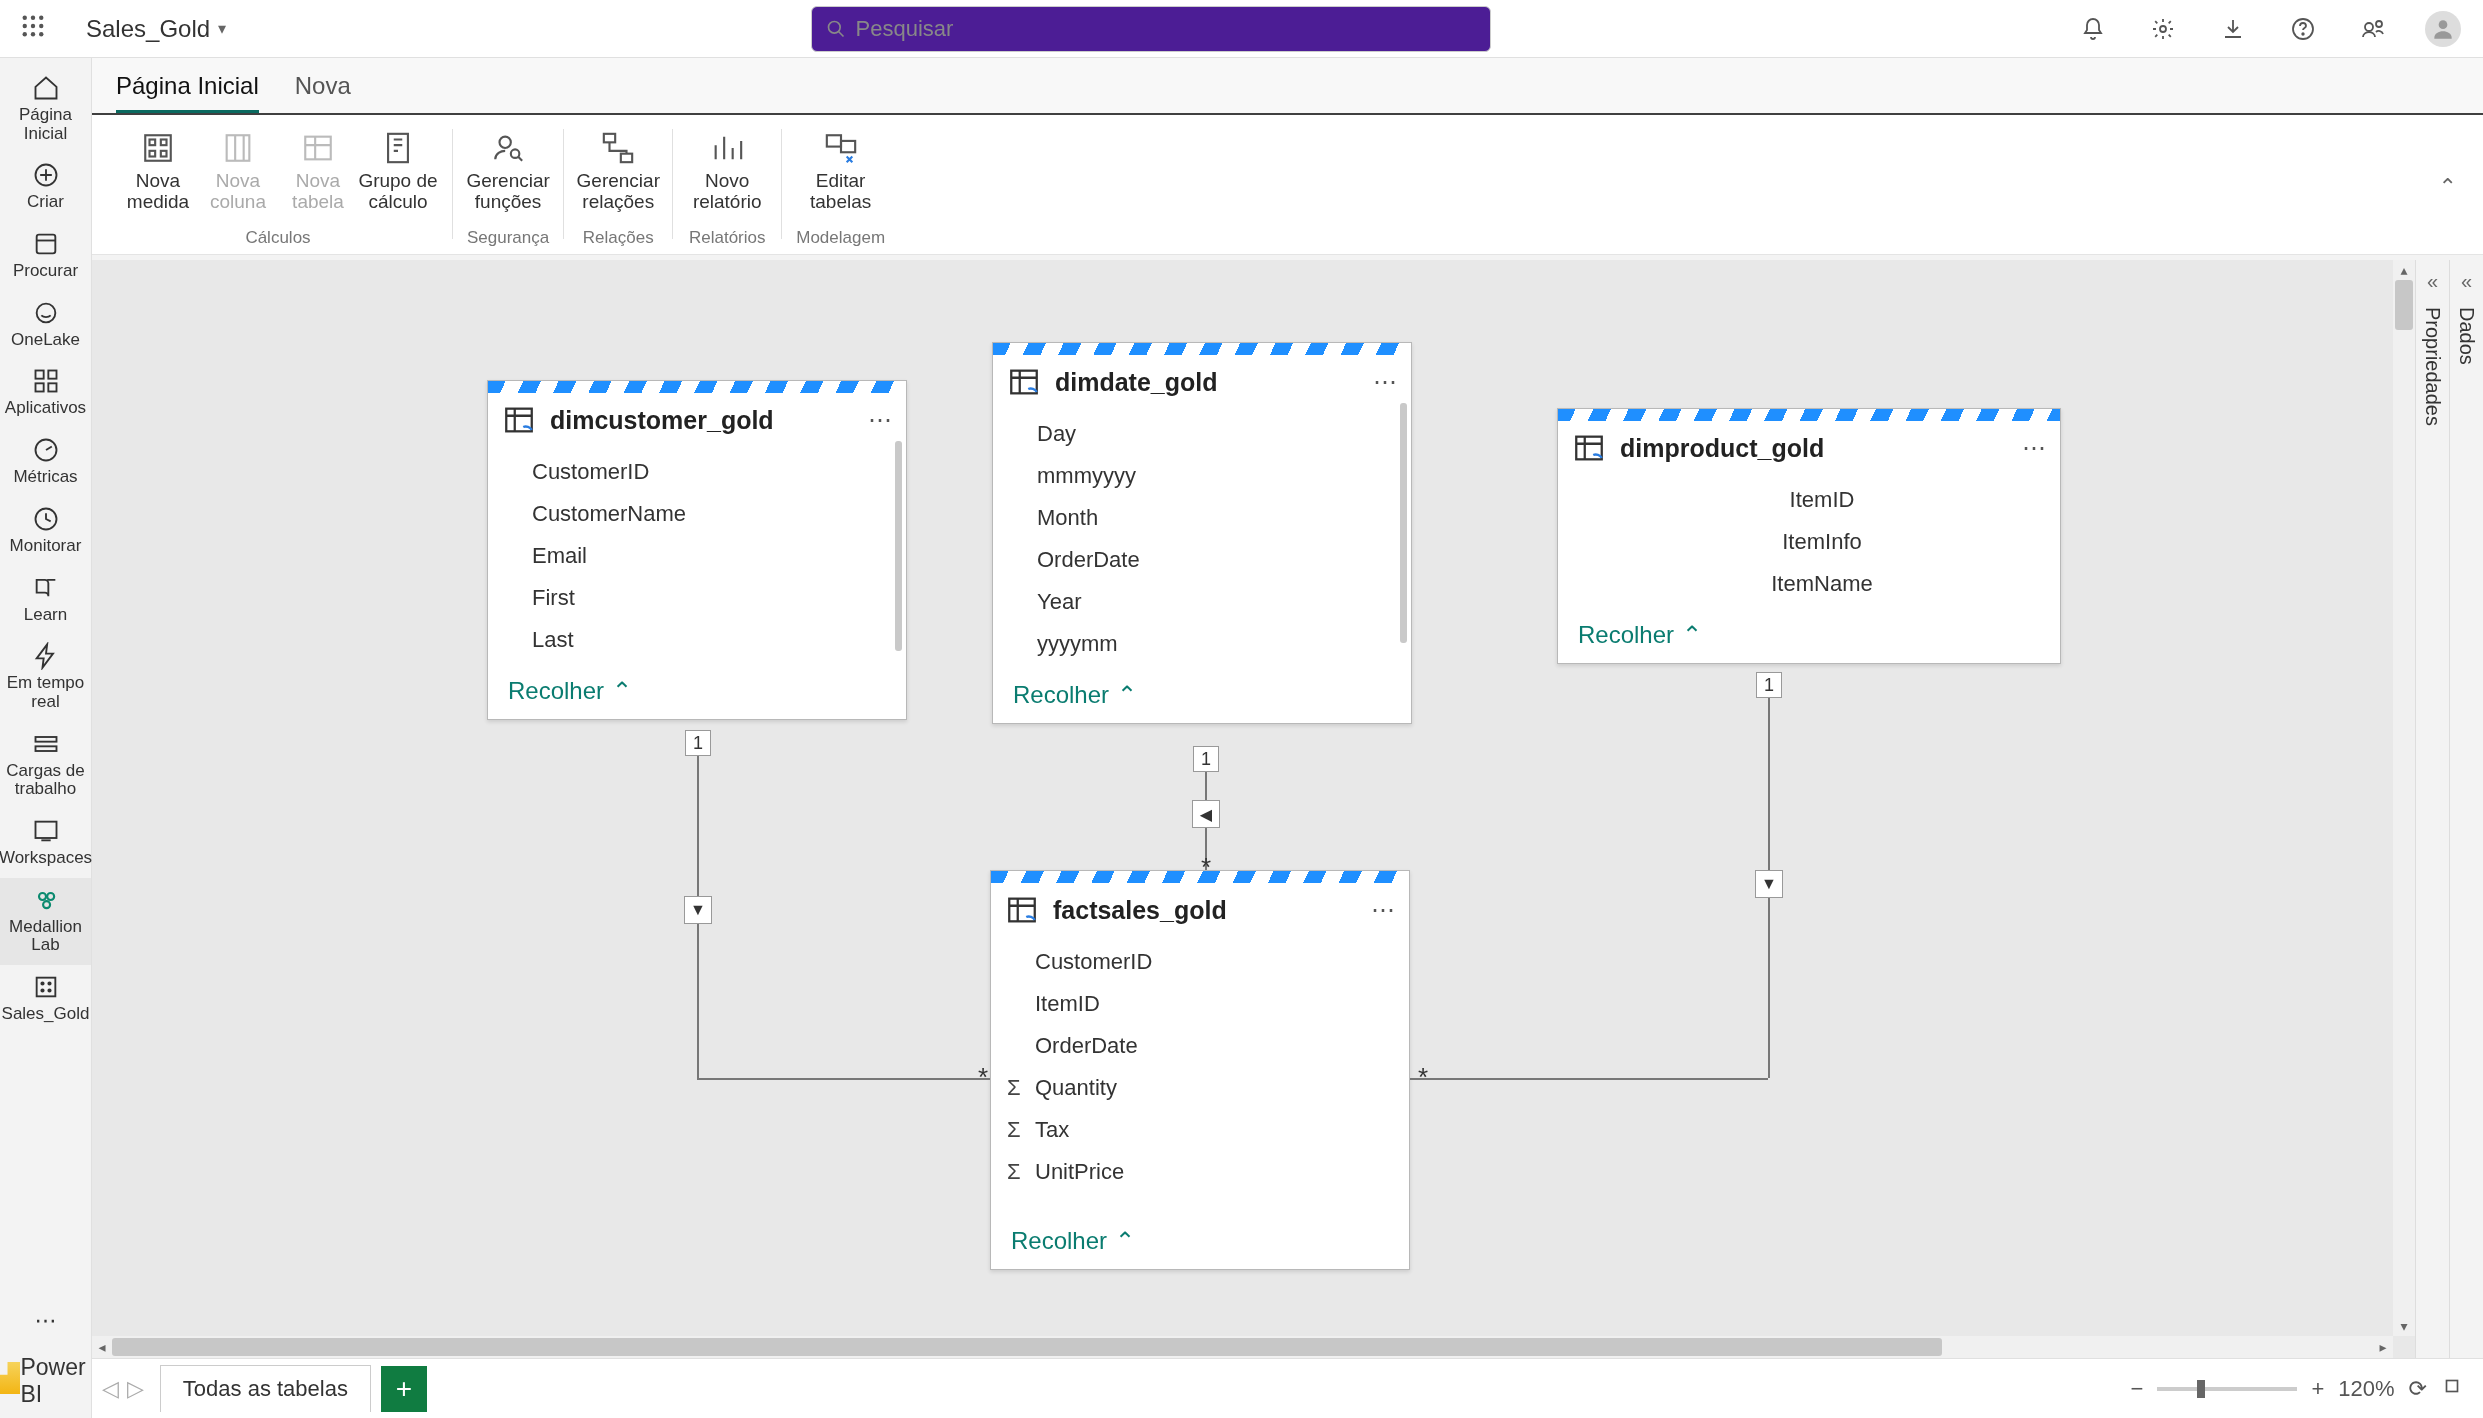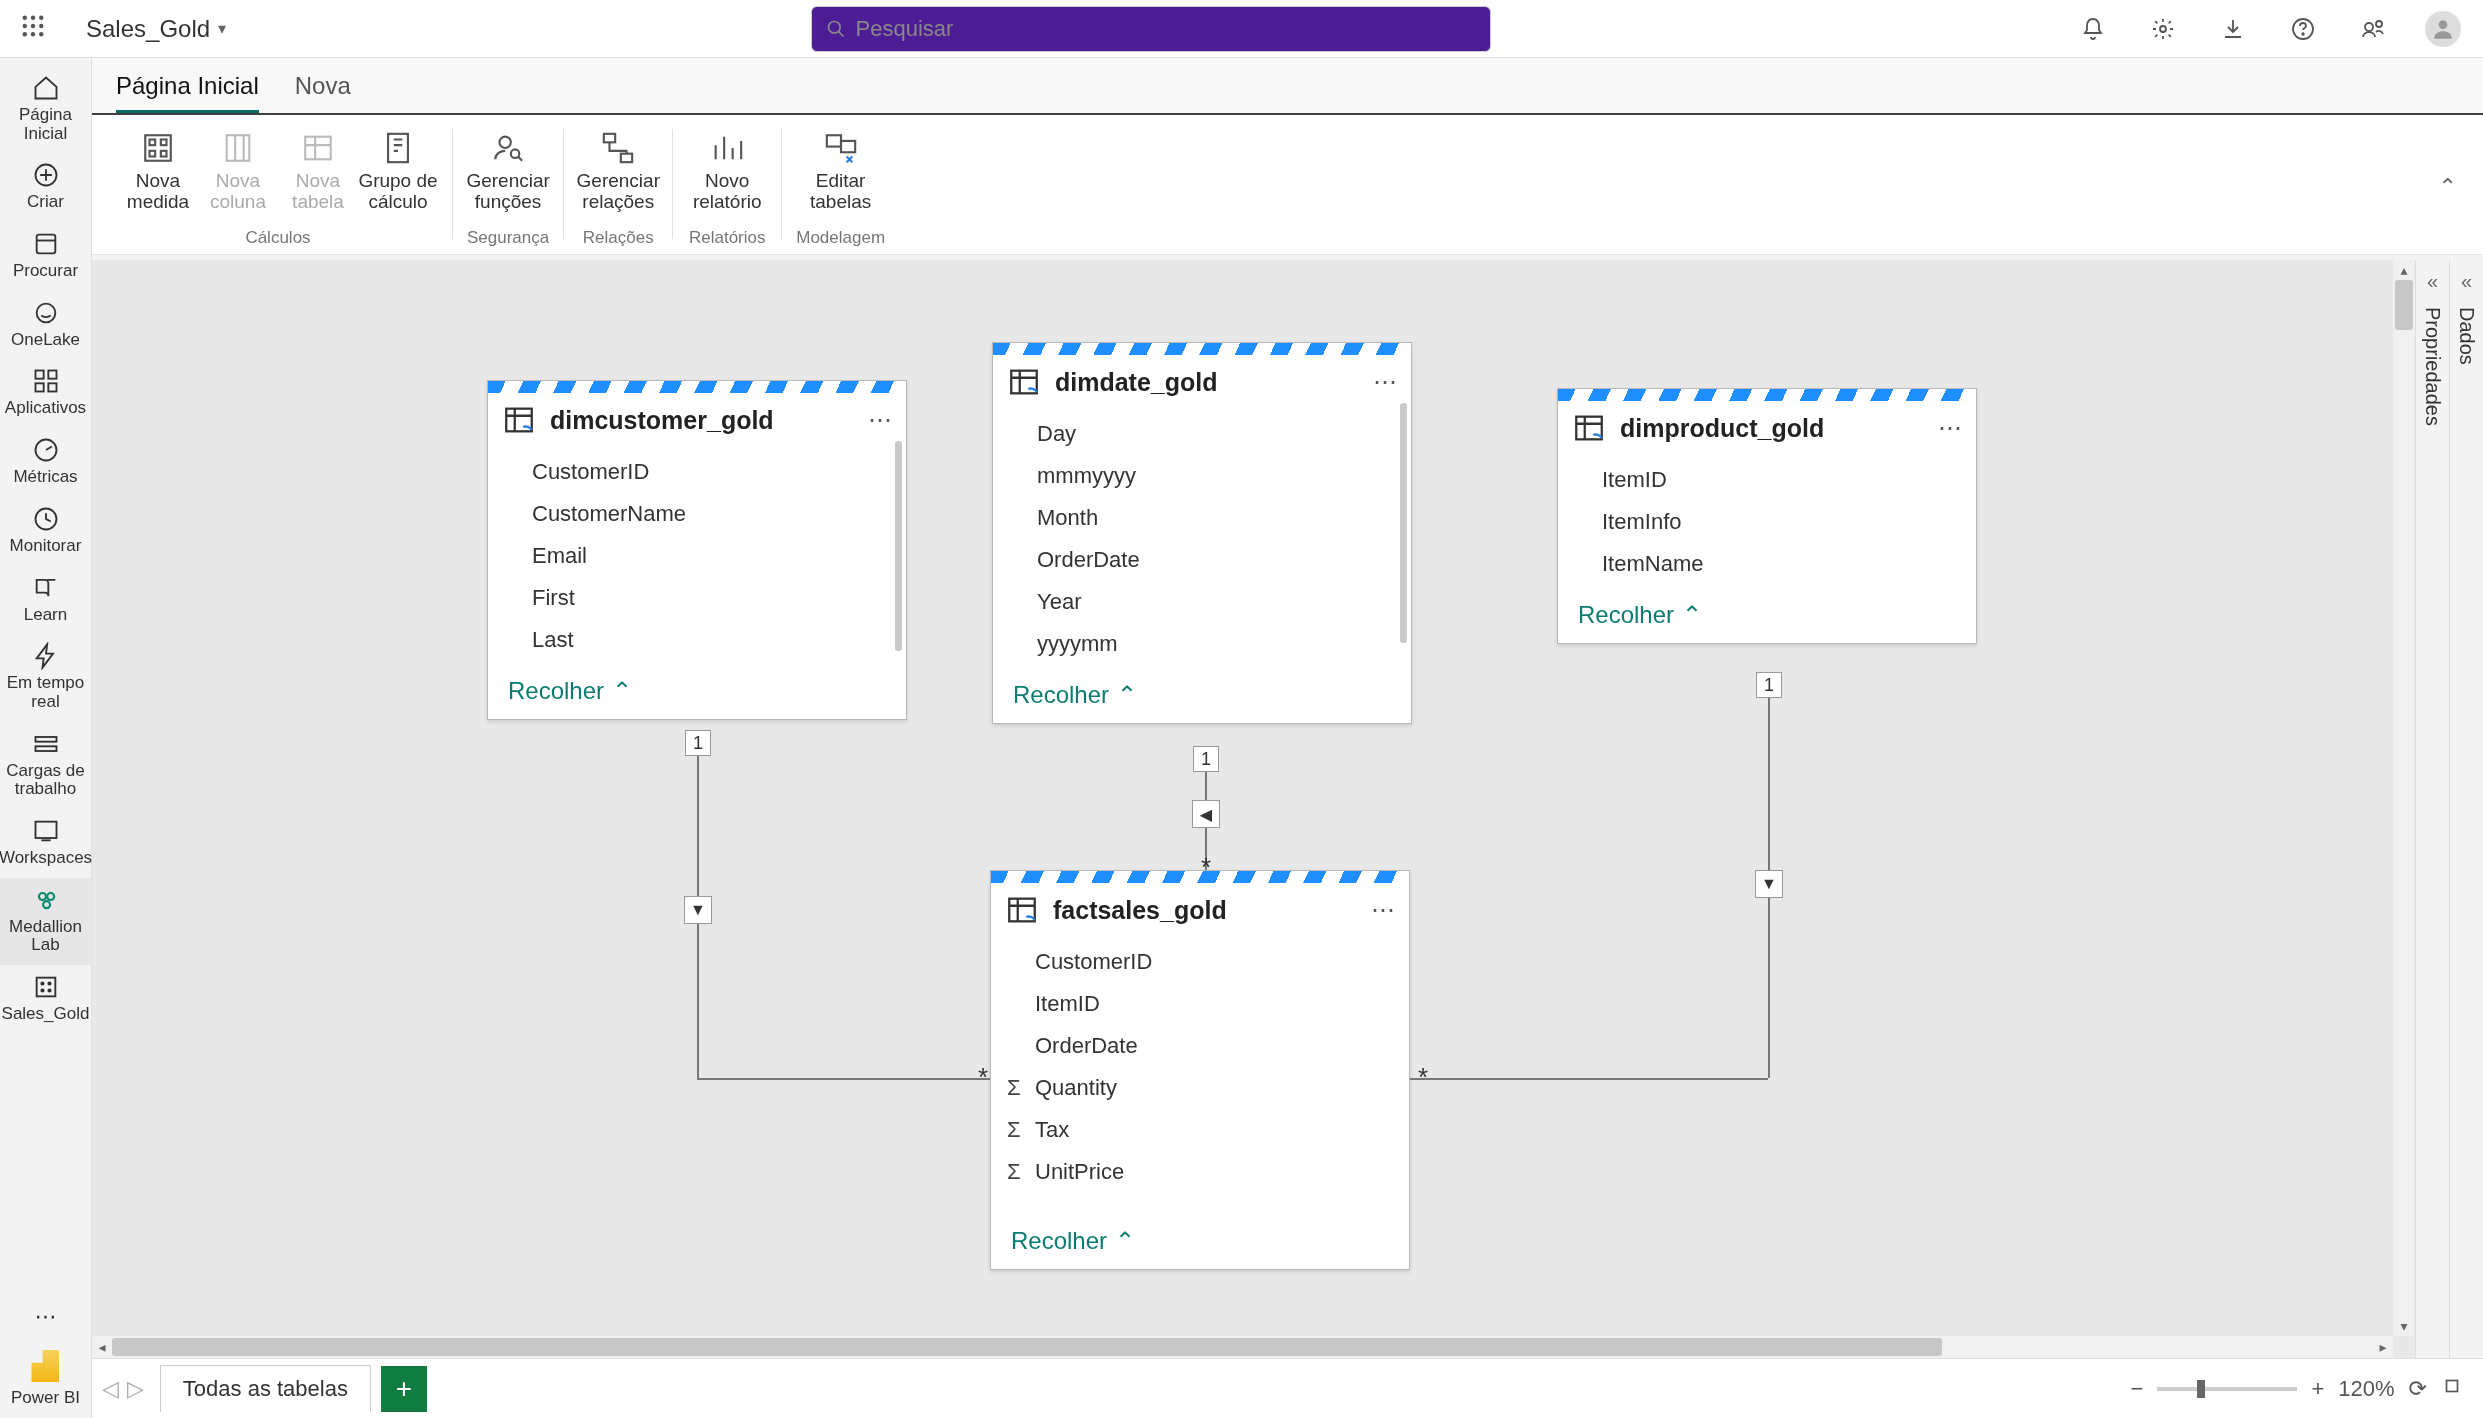--- a/index.html
+++ b/index.html
@@ -15,21 +15,21 @@
 .top-right { display:flex; align-items:center; gap:34px; margin-right:12px; }
 .top-right .icon, .top-right .avatar { width:36px; height:36px; display:flex; align-items:center; justify-content:center; color:#555; }
 .avatar { background:#ddd; border-radius:50%; width:44px; height:44px; }
 
 
 .leftrail { position:absolute; top:58px; left:0; width:92px; bottom:0; background:#f3f3f3; border-right:1px solid #e0e0e0; display:flex; flex-direction:column; align-items:center; padding-top:8px; }
 .leftrail .item { width:100%; display:flex; flex-direction:column; align-items:center; padding:8px 0 10px; font-size:17px; color:#333; cursor:pointer; }
 .leftrail .item.sel { background:#e6e6e6; }
 .leftrail .item .lbl { margin-top:4px; text-align:center; line-height:1.1; }
 .leftrail .moreh { margin-top:auto; font-size:22px; color:#333; padding:20px 0 0; }
-.leftrail .footer { display:flex; flex-direction:column; align-items:center; font-size:17px; color:#333; padding:20px 0 10px; }
+.leftrail .footer { display:flex; flex-direction:row; align-items:center; font-size:23px; color:#333; padding:20px 0 10px; }
 .leftrail .footer .pbi-icon { width:28px; height:32px; background:linear-gradient(180deg,#f6d35b 0%,#f3b514 100%); clip-path:polygon(40% 0,100% 0,100% 100%,0 100%,0 40%,40% 40%); margin-bottom:6px; }
 
 
 .ribbon-wrap { position:absolute; top:58px; left:92px; right:0; background:#f8f8f8; }
 .ribbon-tabs { display:flex; gap:36px; padding:14px 24px 0; font-size:24px; color:#555; }
 .ribbon-tabs .tab { padding-bottom:10px; }
 .ribbon-tabs .tab.active { color:#111; border-bottom:3px solid #0b6a60; font-weight:500; }
 
 
 .ribbon { display:flex; background:#fff; border-top:2px solid #404040; border-bottom:1px solid #e4e4e4; padding:8px 10px 4px 20px; height:142px; align-items:flex-start; }
@@ -430,21 +430,21 @@
       <div class="col">OrderDate</div>
       <div class="col">Year</div>
       <div class="col">yyyymm</div>
     </div>
     <div class="collapse-link">
         <span>Recolher</span>
         <span>⌃</span>
       </div>
   </div>
 
-  <div class="card" style="left:1465px; top:128px; width:420px;">
+  <div class="card" style="left:1465px; top:148px; width:504px;text-align:center;">
     <div class="hatch"></div>
     <div class="head">
       <svg width="34" height="34" viewBox="0 0 24 24" fill="none" stroke="#333" stroke-width="1.6">
           <rect x="3" y="4" width="18" height="16"></rect>
           <path d="M3 9h18M9 4v16"></path>
           <path d="M15 17c2-1 5 0 6 2" stroke="#2a7de1"></path>
         </svg>
       <span class="tname">dimproduct_gold</span>
       <span class="more">⋯</span>
     </div>

